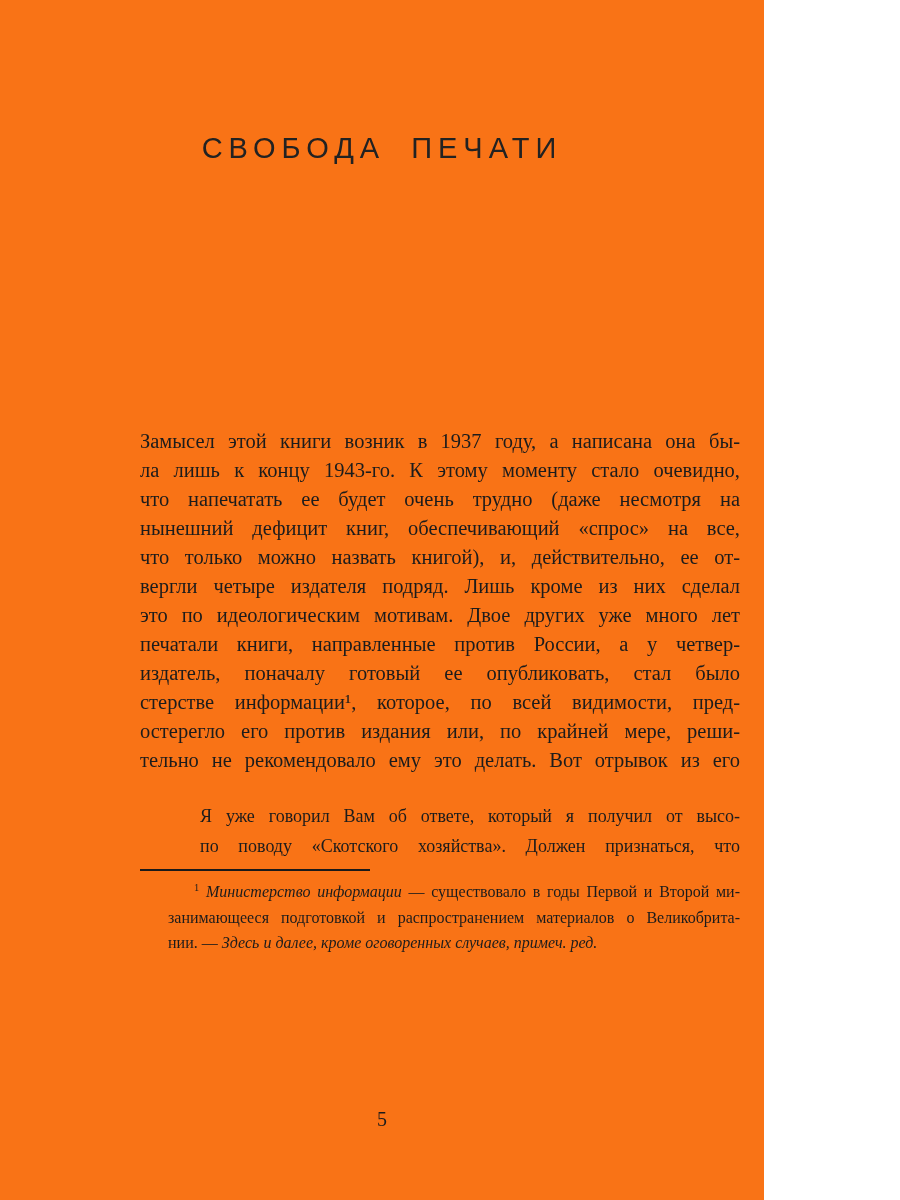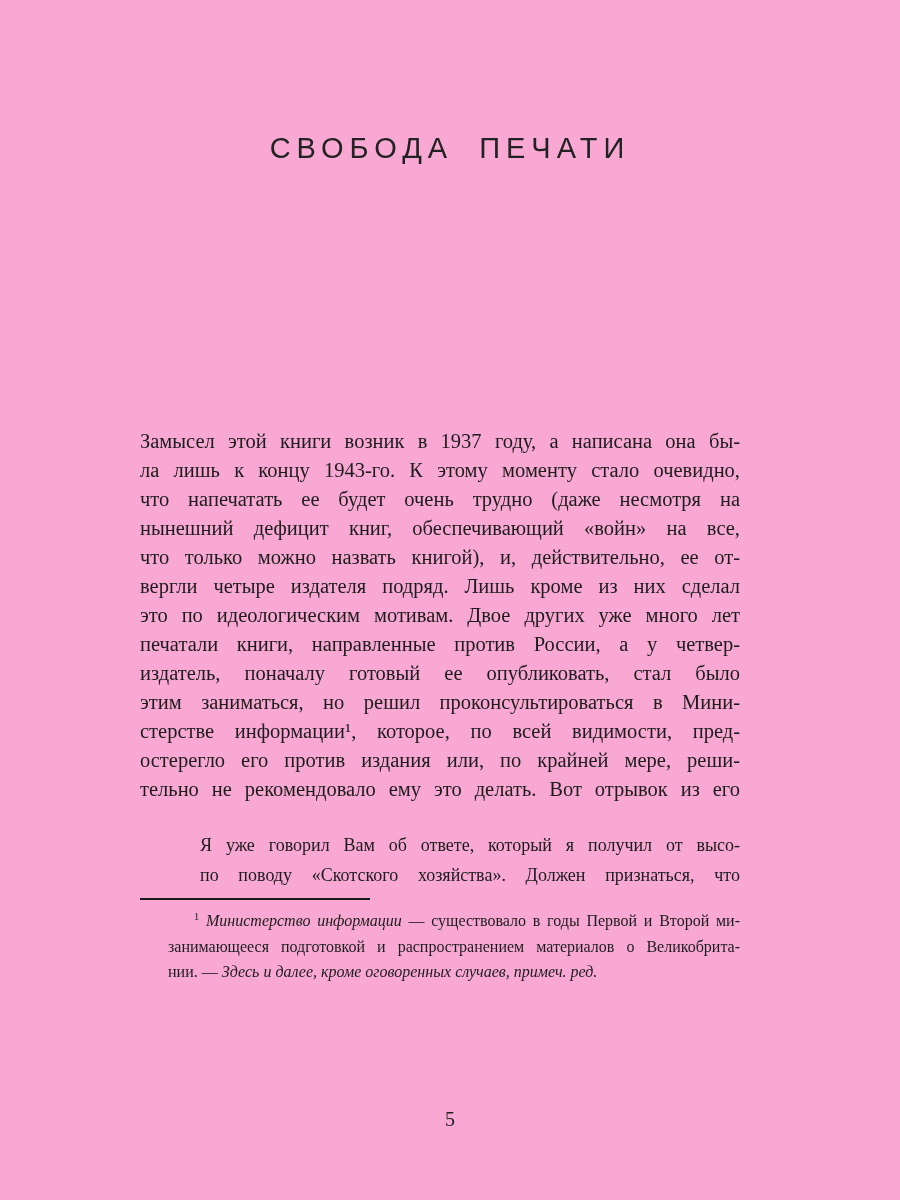--- a/index.html
+++ b/index.html
@@ -1,22 +1,22 @@
 <!DOCTYPE html>
 <html><head>
 <meta charset="utf-8">
 <title>Book Page</title>
 <style>
   * { margin: 0; padding: 0; box-sizing: border-box; }
   html, body { background: #ffffff; }
   .page {
     position: relative;
-    width: 900px;
+    width: 764px;
     height: 1200px;
-    background: #f9a8d4;
+    background: #f97316;
     color: #1c1c1c;
     font-family: "Liberation Serif", serif;
     overflow: hidden;
   }
   .title {
     margin-top: 132px;
     text-align: center;
     font-family: "Liberation Sans", sans-serif;
     font-size: 29px;
     font-weight: 400;
@@ -82,27 +82,26 @@
 <div class="page">
 
   <h1 class="title">СВОБОДА ПЕЧАТИ</h1>
 
   <div class="content">
 
     <div class="body-text">
         <div class="tline">Замысел этой книги возник в 1937 году, а написана она бы-</div>
         <div class="tline">ла лишь к концу 1943-го. К этому моменту стало очевидно,</div>
         <div class="tline">что напечатать ее будет очень трудно (даже несмотря на</div>
-        <div class="tline">нынешний дефицит книг, обеспечивающий «войн» на все,</div>
+        <div class="tline">нынешний дефицит книг, обеспечивающий «спрос» на все,</div>
         <div class="tline">что только можно назвать книгой), и, действительно, ее от-</div>
         <div class="tline">вергли четыре издателя подряд. Лишь кроме из них сделал</div>
         <div class="tline">это по идеологическим мотивам. Двое других уже много лет</div>
         <div class="tline">печатали книги, направленные против России, а у четвер-</div>
         <div class="tline">издатель, поначалу готовый ее опубликовать, стал было</div>
-        <div class="tline">этим заниматься, но решил проконсультироваться в Мини-</div>
         <div class="tline">стерстве информации¹, которое, по всей видимости, пред-</div>
         <div class="tline">остерегло его против издания или, по крайней мере, реши-</div>
         <div class="tline">тельно не рекомендовало ему это делать. Вот отрывок из его</div>
       </div>
 
     <div class="quote">
         <div class="tline">Я уже говорил Вам об ответе, который я получил от высо-</div>
         <div class="tline">по поводу «Скотского хозяйства». Должен признаться, что</div>
       </div>
 

